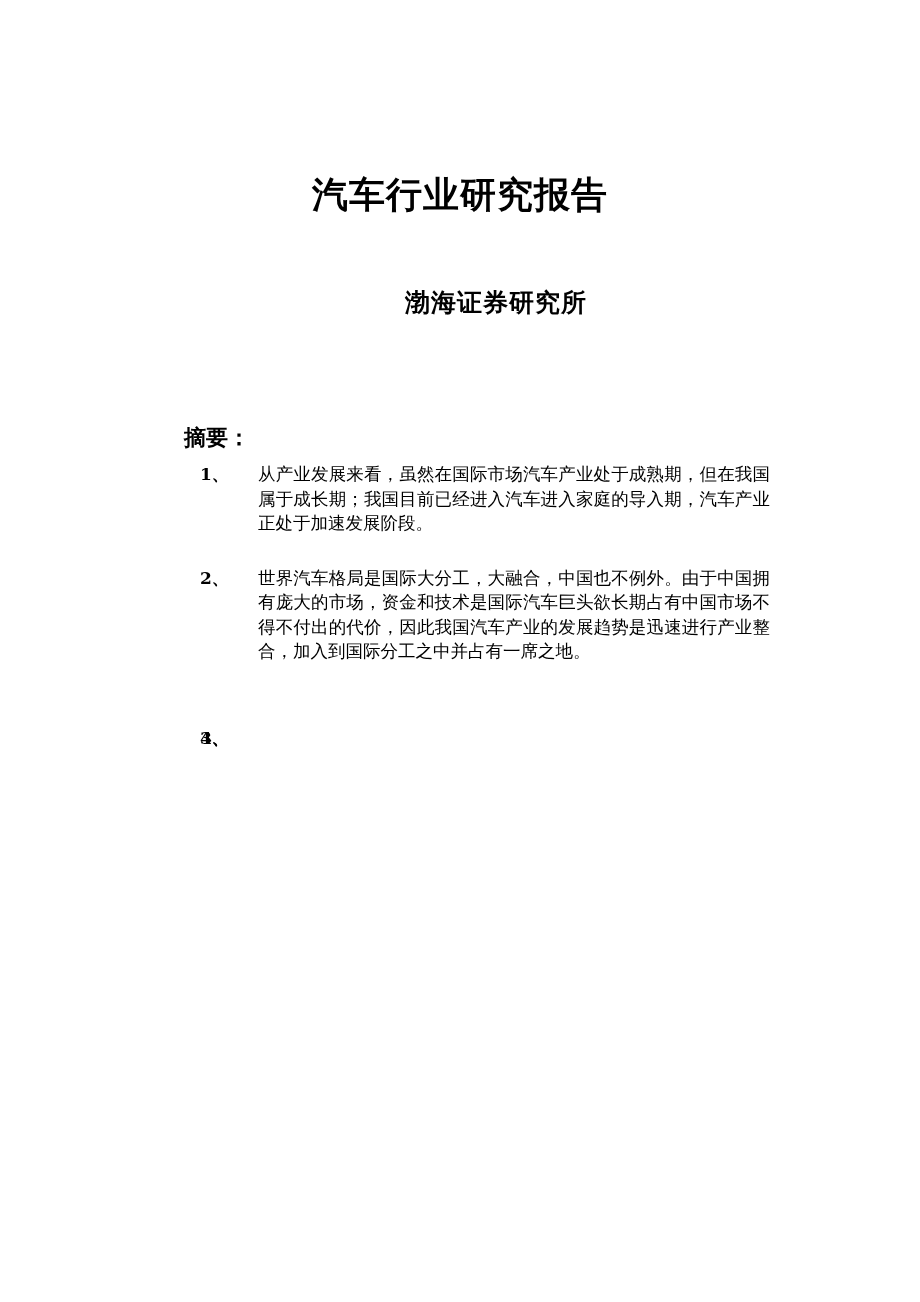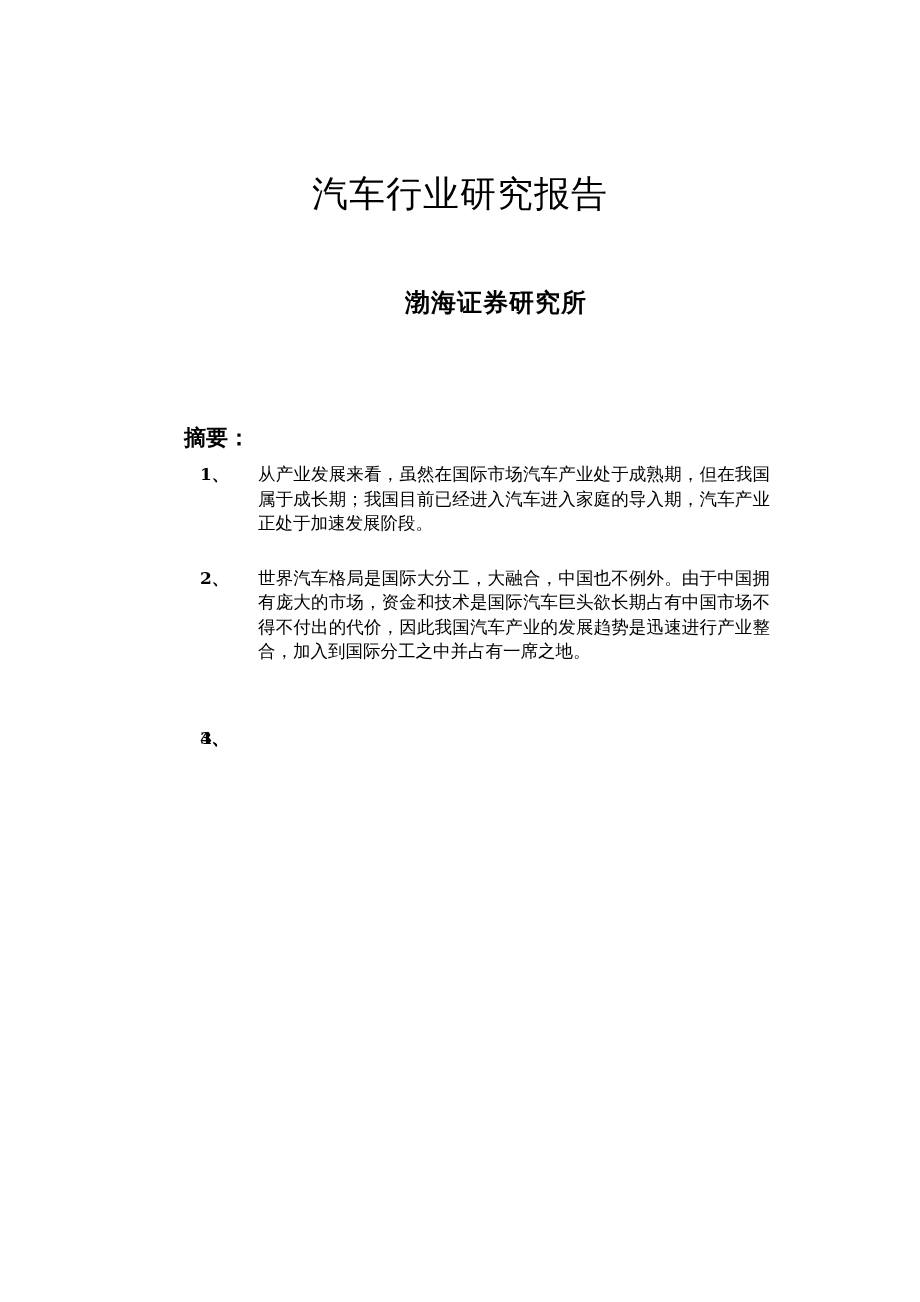--- a/index.html
+++ b/index.html
@@ -25,21 +25,21 @@
   }
 
   
   .doc-title {
     position: absolute;
     top: 172px;
     left: 0;
     width: 920px;
     text-align: center;
     font-size: 36px;
-    font-weight: normal;
+    font-weight: bold;
     line-height: 44px;
     letter-spacing: 1px;
     white-space: nowrap;
   }
 
   .subtitle-block {
     position: absolute;
     top: 278px;
     left: 0;
     width: 920px;

